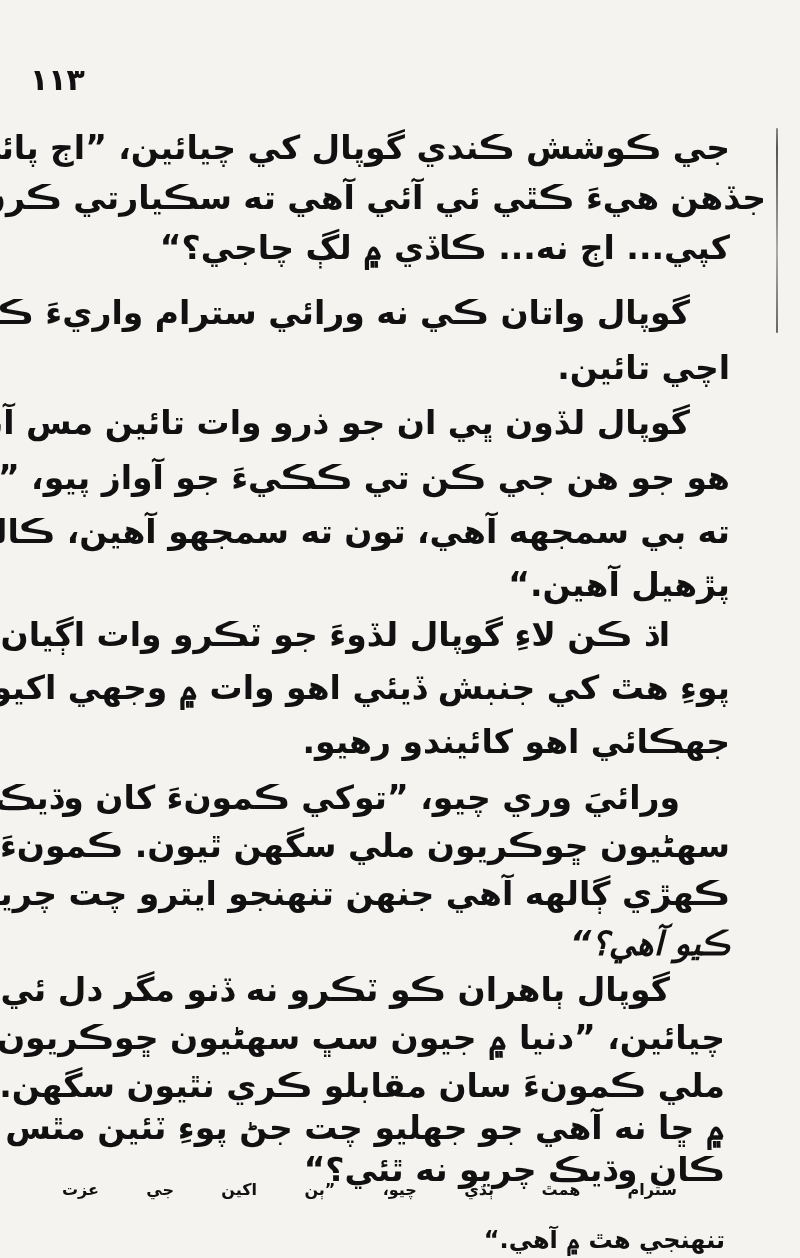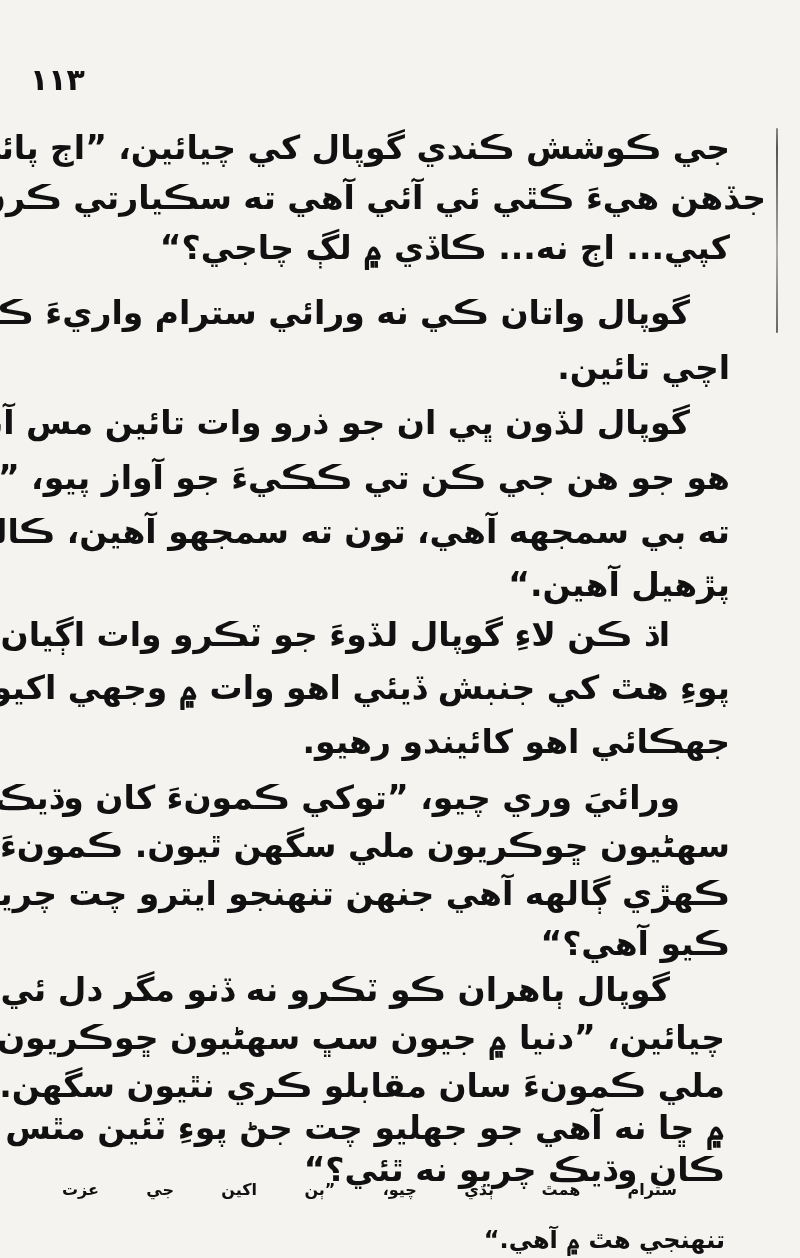--- a/index.html
+++ b/index.html
@@ -50,21 +50,21 @@
   <div class="line" style="top:512px;left:40px;width:690px;">ته بي سمجهه آهي، تون ته سمجهو آهين، ڪاليج تائين</div>
   <div class="line last" style="top:565px;left:570px;width:160px;">پڙهيل آهين.“</div>
 
   <div class="line" style="top:615px;left:42px;width:628px;">اڌ ڪن لاءِ گوپال لڏوءَ جو ٽڪرو وات اڳيان جهليو،</div>
   <div class="line" style="top:668px;left:42px;width:688px;">پوءِ هٿ کي جنبش ڏيئي اهو وات ۾ وجهي اکيون</div>
   <div class="line last" style="top:722px;left:320px;width:410px;">جهڪائي اهو کائيندو رهيو.</div>
 
   <div class="line" style="top:778px;left:50px;width:630px;">ورائيَ وري چيو، ”توکي ڪمونءَ کان وڌيڪ</div>
   <div class="line" style="top:826px;left:50px;width:680px;">سهڻيون ڇوڪريون ملي سگهن ٿيون. ڪمونءَ ۾ اهڙي</div>
   <div class="line" style="top:874px;left:50px;width:680px;">ڪهڙي ڳالهه آهي جنهن تنهنجو ايترو چت چريو</div>
-  <div class="line last" style="top:924px;left:540px;width:190px;">ڪيو آهي؟“</div>
+  <div class="line last" style="top:924px;left:540px;width:190px;font-style:italic;">ڪيو آهي؟“</div>
 
   <div class="line" style="top:970px;left:55px;width:615px;">گوپال ٻاهران ڪو ٽڪرو نه ڏنو مگر دل ئي دل ۾</div>
   <div class="line" style="top:1018px;left:55px;width:670px;">چيائين، ”دنيا ۾ جيون سڀ سهڻيون ڇوڪريون به</div>
   <div class="line" style="top:1066px;left:55px;width:670px;">ملي ڪمونءَ سان مقابلو ڪري نٿيون سگهن. ڪمونءَ</div>
   <div class="line" style="top:1108px;left:55px;width:670px;">۾ ڇا نه آهي جو جهليو چت جڻ پوءِ ٽئين مٿس وڌيڪ</div>
   <div class="line last" style="top:1150px;left:380px;width:345px;">ڪان وڌيڪ چريو نه ٿئي؟“</div>
 
   <div class="line" style="top:1170px;left:62px;width:615px;font-size:16px;">سترام همٿ ٻڌي چيو، ”ٻن اکين جي عزت</div>
   <div class="line last" style="top:1220px;left:400px;width:325px;font-size:24px;">تنهنجي هٿ ۾ آهي.“</div>
 </div>

